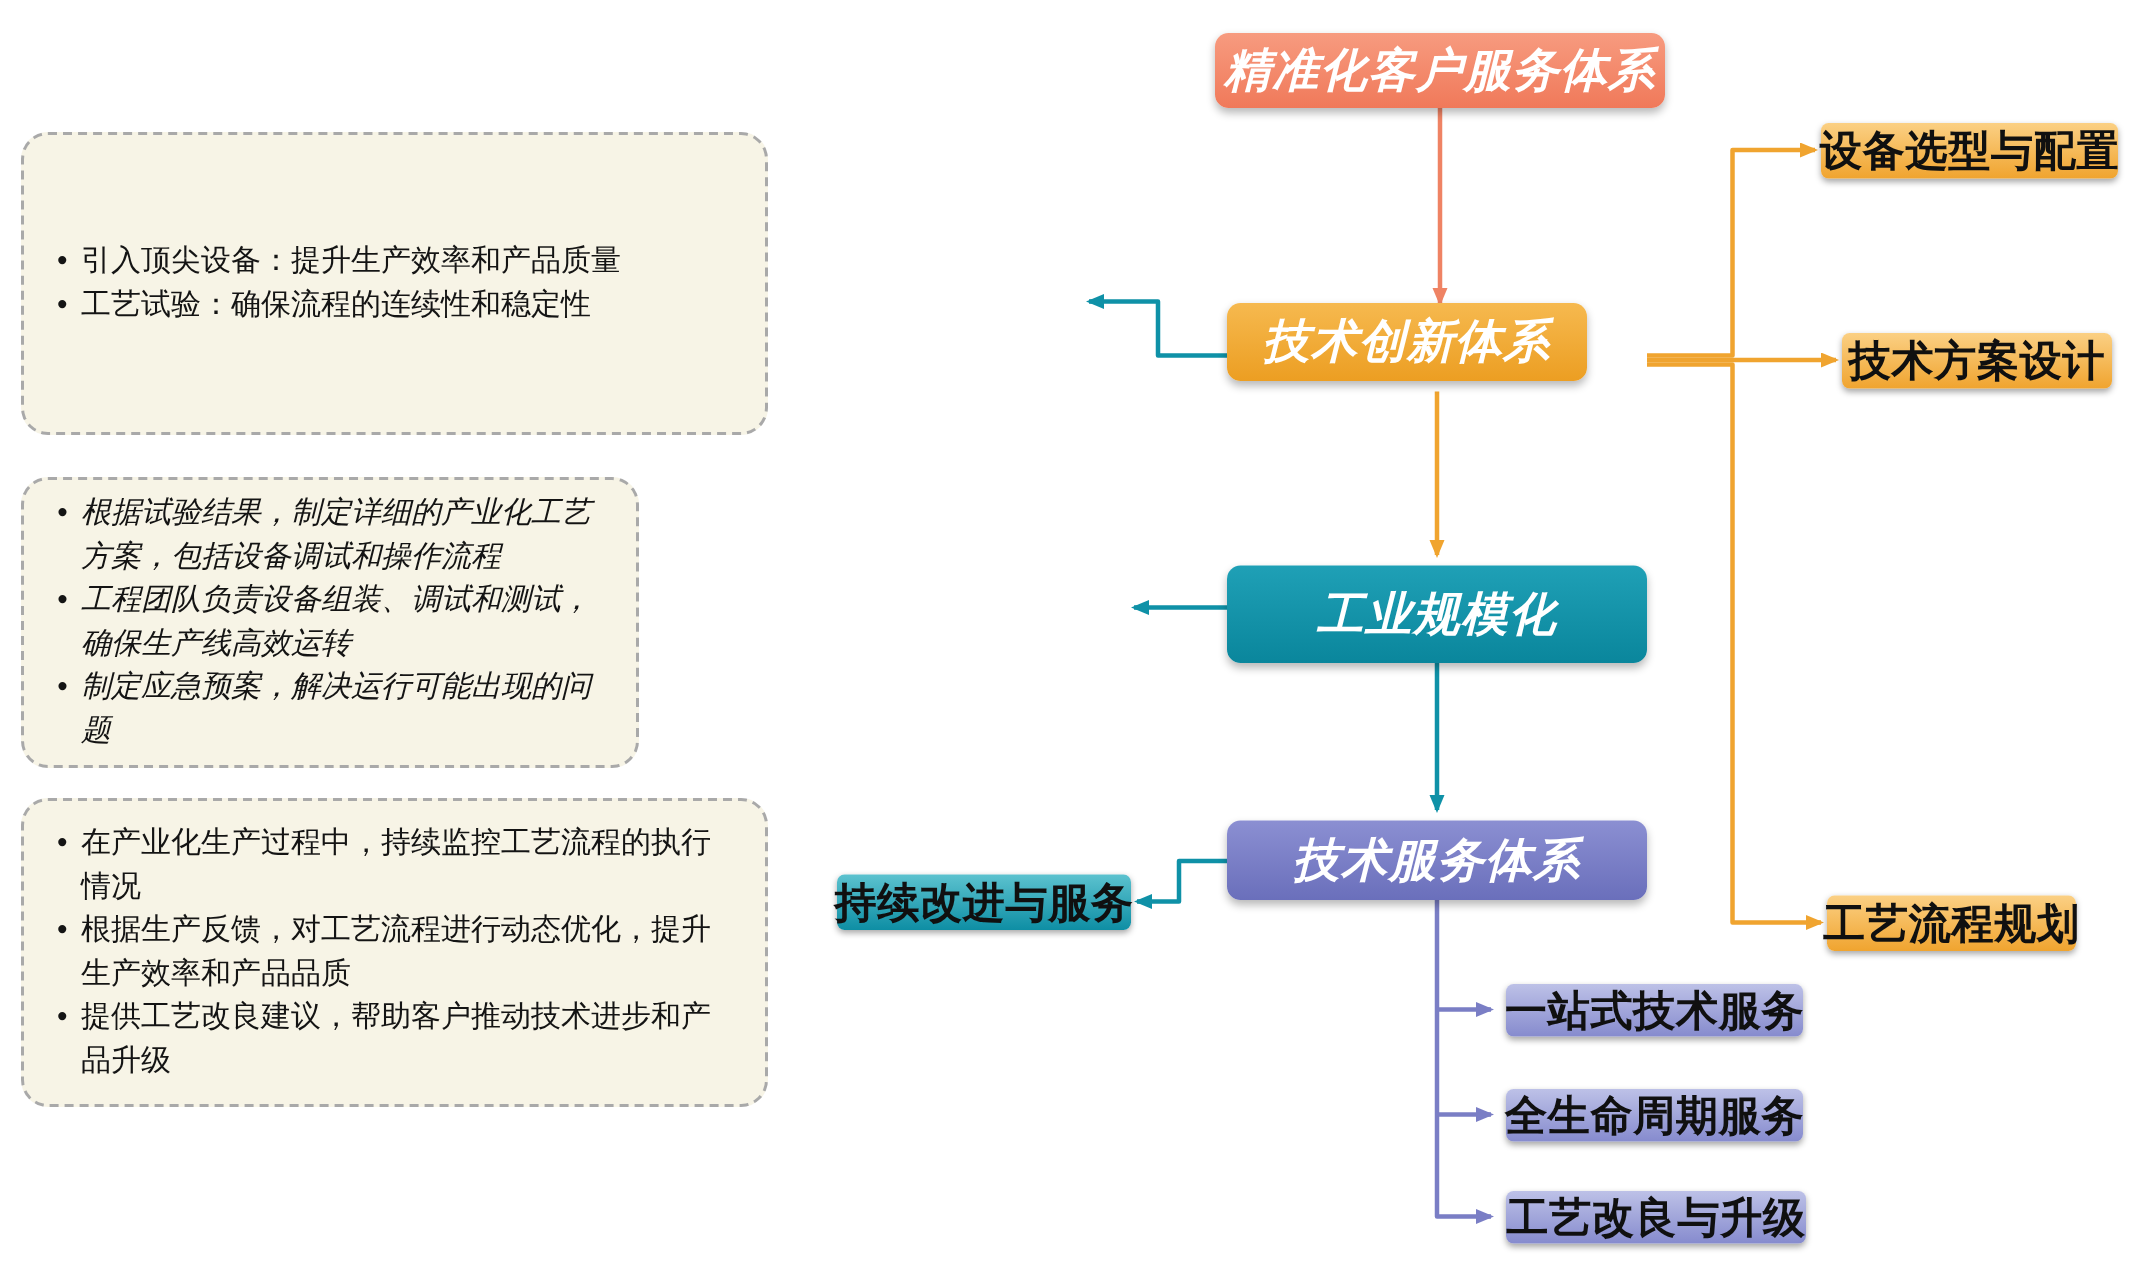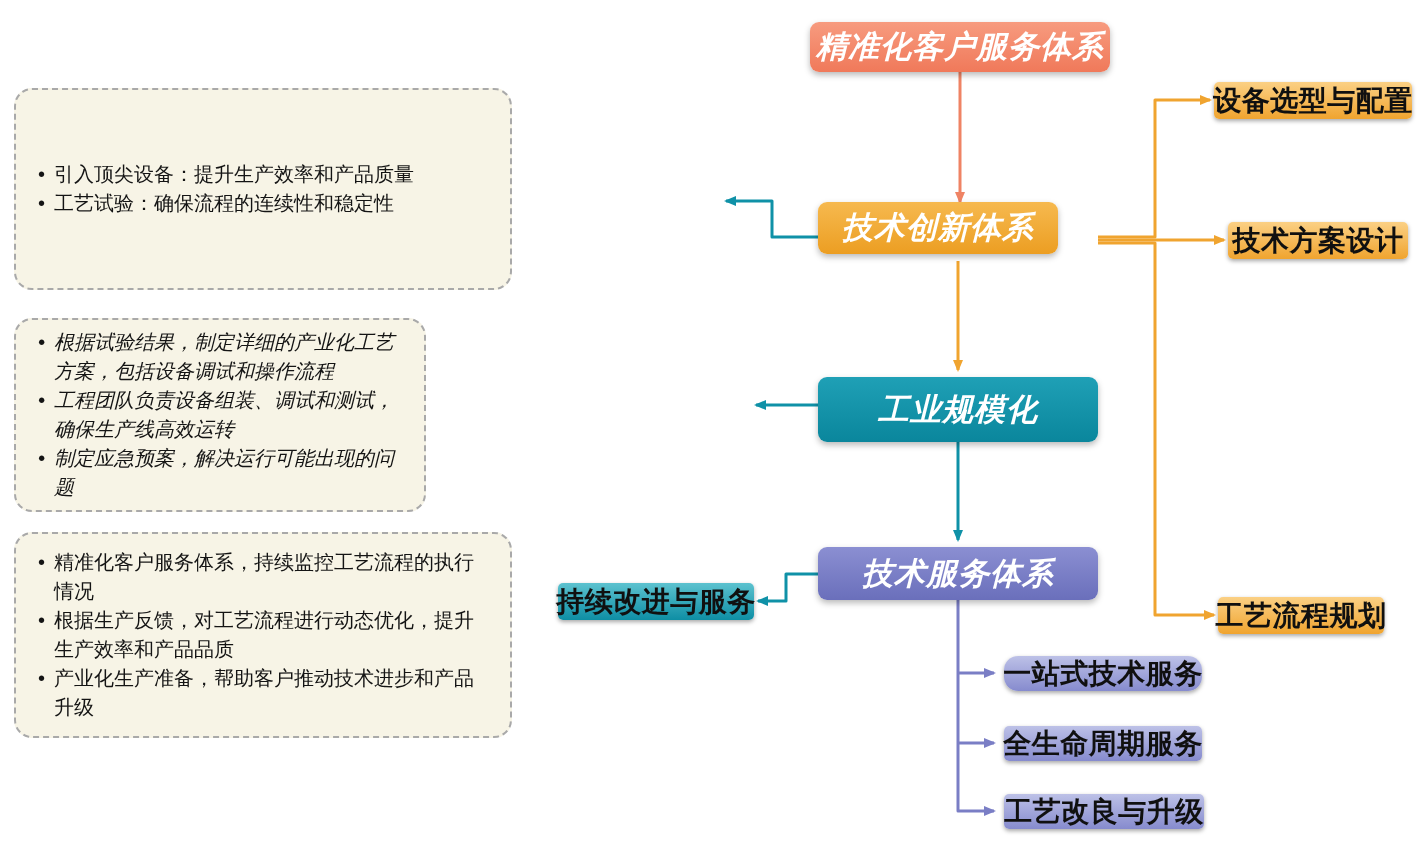--- a/index.html
+++ b/index.html
@@ -85,23 +85,23 @@
   <div class="note" style="left:14px;top:318px;width:412px;height:194px;font-style:italic;">
     <ul class="bullets">
       <li>根据试验结果，制定详细的产业化工艺方案，包括设备调试和操作流程</li>
       <li>工程团队负责设备组装、调试和测试，确保生产线高效运转</li>
       <li>制定应急预案，解决运行可能出现的问题</li>
     </ul>
   </div>
 
   <div class="note" style="left:14px;top:532px;width:498px;height:206px;">
     <ul class="bullets">
-      <li>精准化客户服务体系，持续监控工艺流程的执行情况</li>
+      <li>在产业化生产过程中，持续监控工艺流程的执行情况</li>
       <li>根据生产反馈，对工艺流程进行动态优化，提升生产效率和产品品质</li>
-      <li>产业化生产准备，帮助客户推动技术进步和产品升级</li>
+      <li>提供工艺改良建议，帮助客户推动技术进步和产品升级</li>
     </ul>
   </div>
 
   <div class="node main coral" style="left:810px;top:22px;width:300px;height:50px;">精准化客户服务体系</div>
 
   <div class="node main amberBox" style="left:818px;top:202px;width:240px;height:52px;">技术创新体系</div>
 
   <div class="node main tealBox" style="left:818px;top:377px;width:280px;height:65px;">工业规模化</div>
 
   <div class="node main purpleBox" style="left:818px;top:547px;width:280px;height:53px;font-style:italic;">技术服务体系</div>
@@ -109,19 +109,19 @@
 
 
   <div class="node side tealTag" style="left:558px;top:583px;width:196px;height:37px;">持续改进与服务</div>
 
   <div class="node side amberTag" style="left:1214px;top:82px;width:198px;height:37px;">设备选型与配置</div>
 
   <div class="node side amberTag" style="left:1228px;top:222px;width:180px;height:37px;">技术方案设计</div>
 
   <div class="node side amberTag" style="left:1218px;top:597px;width:166px;height:37px;">工艺流程规划</div>
 
-  <div class="node side purpleTag" style="left:1004px;top:656px;width:198px;height:35px;border-radius:14px;">一站式技术服务</div>
+  <div class="node side purpleTag" style="left:1004px;top:656px;width:198px;height:35px;">一站式技术服务</div>
 
   <div class="node side purpleTag" style="left:1004px;top:726px;width:198px;height:35px;">全生命周期服务</div>
 
   <div class="node side purpleTag" style="left:1004px;top:794px;width:200px;height:35px;">工艺改良与升级</div>
 
 </div>
 
 </body></html>

